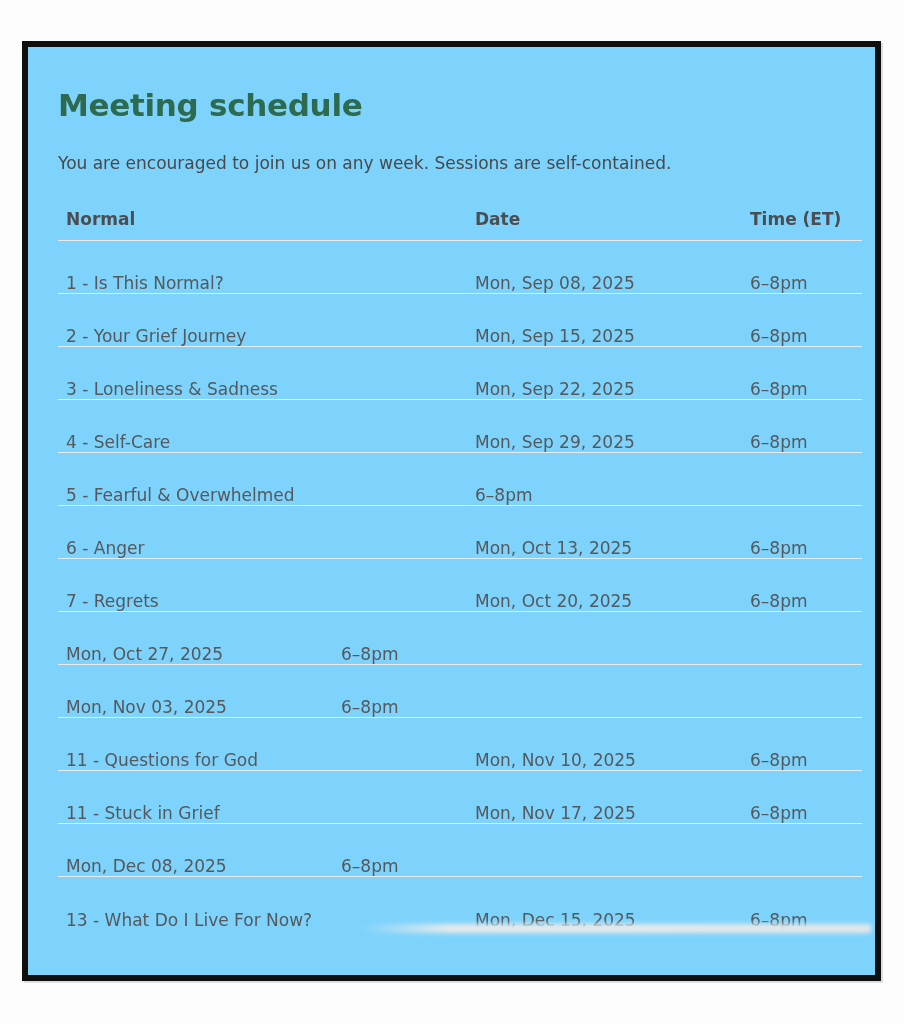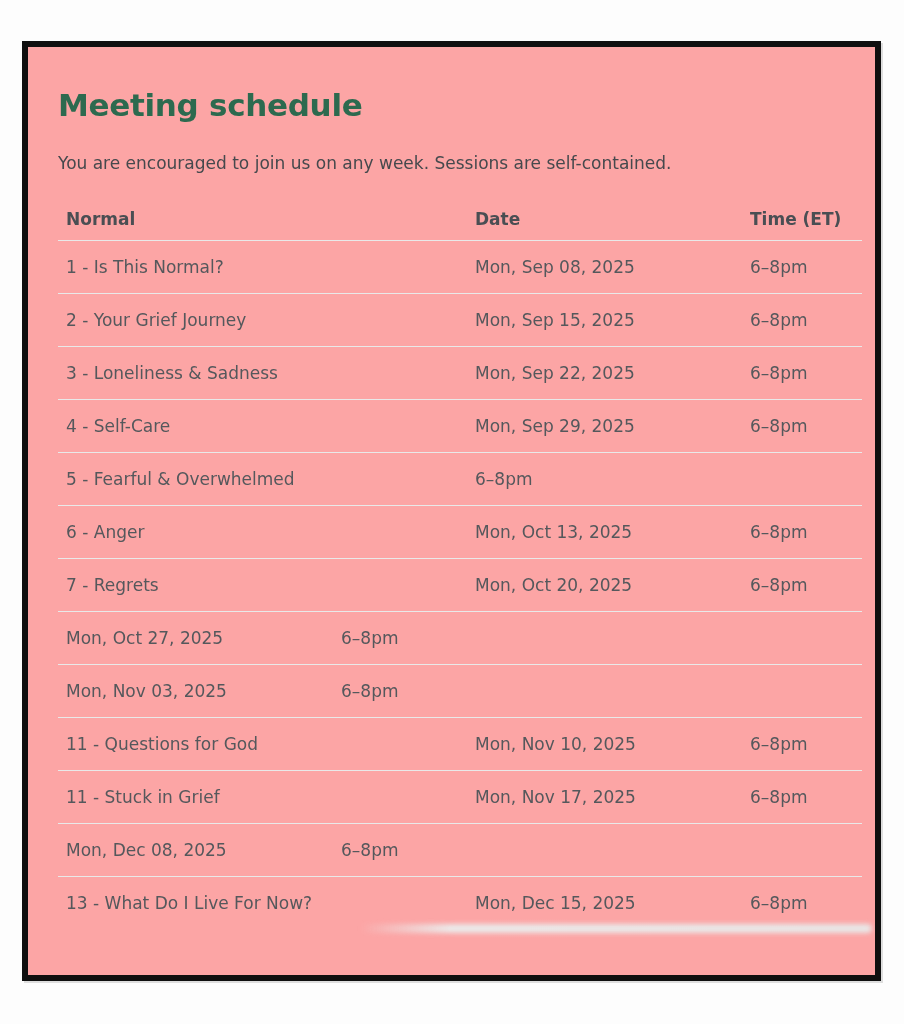--- a/index.html
+++ b/index.html
@@ -15,21 +15,21 @@
   html,body{
     width:904px;height:1024px;
     background:var(--page-bg);
     font-family:"DejaVu Sans","Liberation Sans",sans-serif;
     overflow:hidden;
   }
   .frame{
     position:absolute;
     left:22px;top:41px;
     width:859px;height:940px;
-    background:#fca5a5;
+    background:#7dd3fc;
     border:6px solid var(--frame-border);
     box-shadow:2px 2px 0 rgba(0,0,0,0.12);
     padding:39px 13px 18px 30px;
     overflow:hidden;
   }
   .page-title{
     font-size:31px;
     font-weight:700;
     color:var(--accent);
     letter-spacing:-0.3px;
@@ -53,21 +53,21 @@
     border-bottom:1px solid var(--divider);
   }
   .th{
     font-size:17px;
     font-weight:700;
     color:var(--header-text);
     padding:0 8px;
   }
   .row{
     display:flex;
-    align-items:center;
+    align-items:flex-end;
     height:53px;
     border-bottom:1px solid var(--divider);
   }
   .row:last-child{border-bottom:none;}
   .td{
     font-size:17px;
     color:var(--cell-text);
     padding:0 8px;
     white-space:nowrap;
     overflow:hidden;

